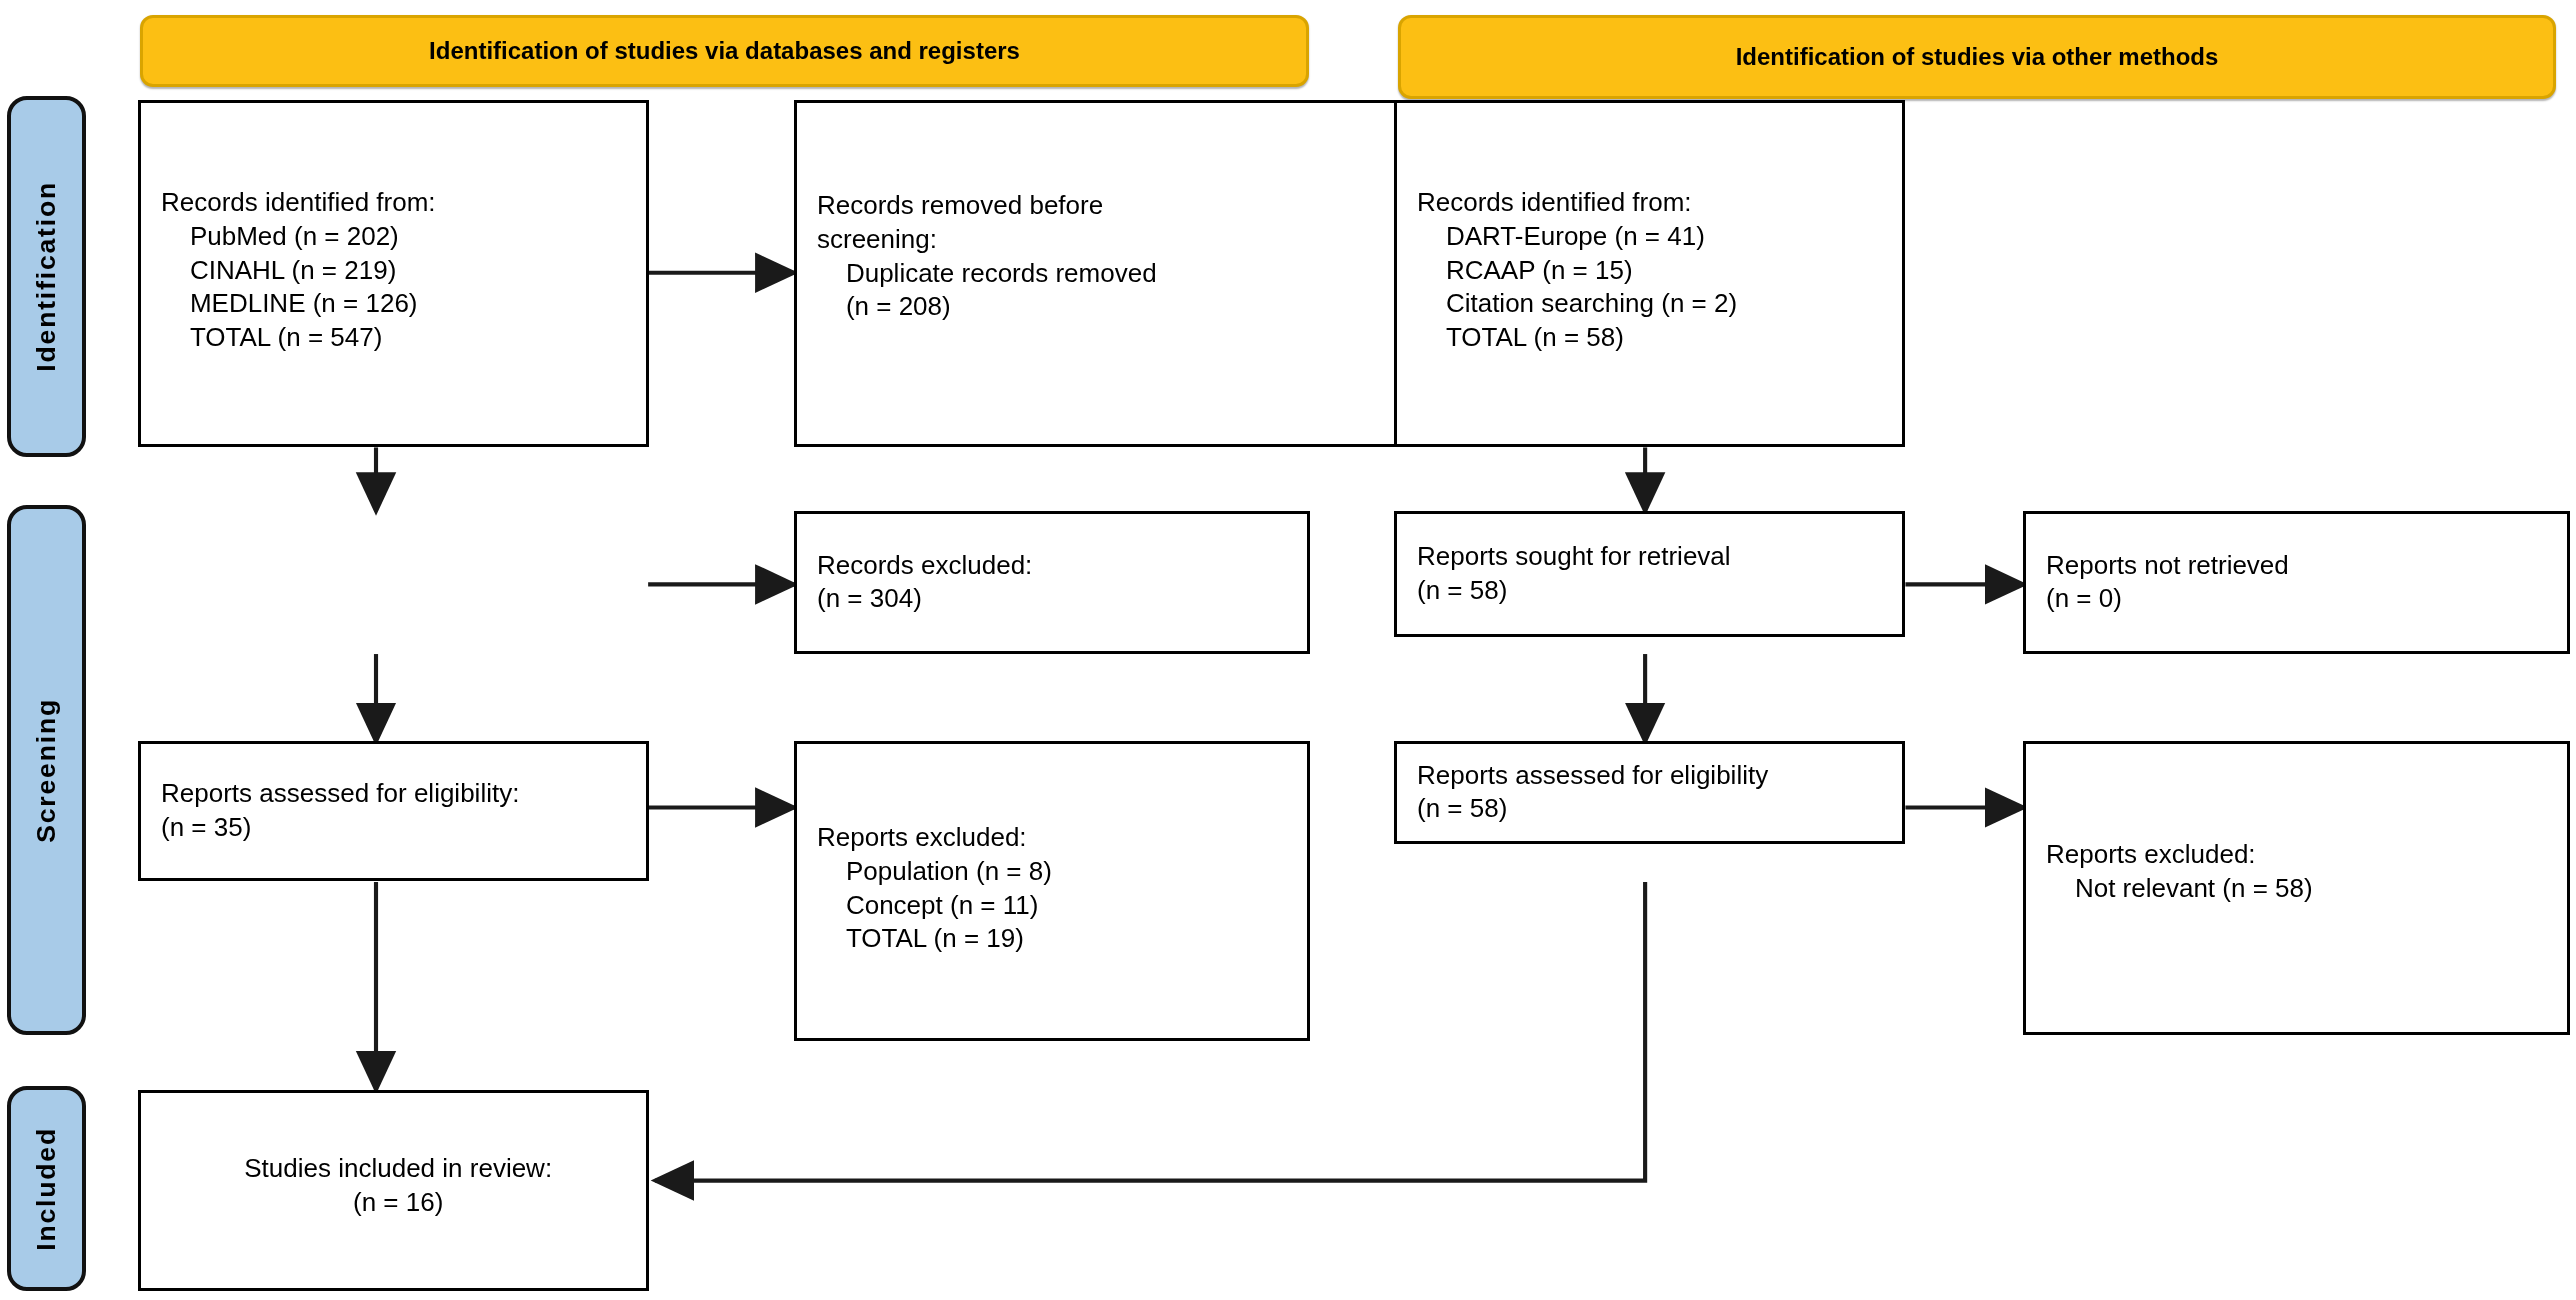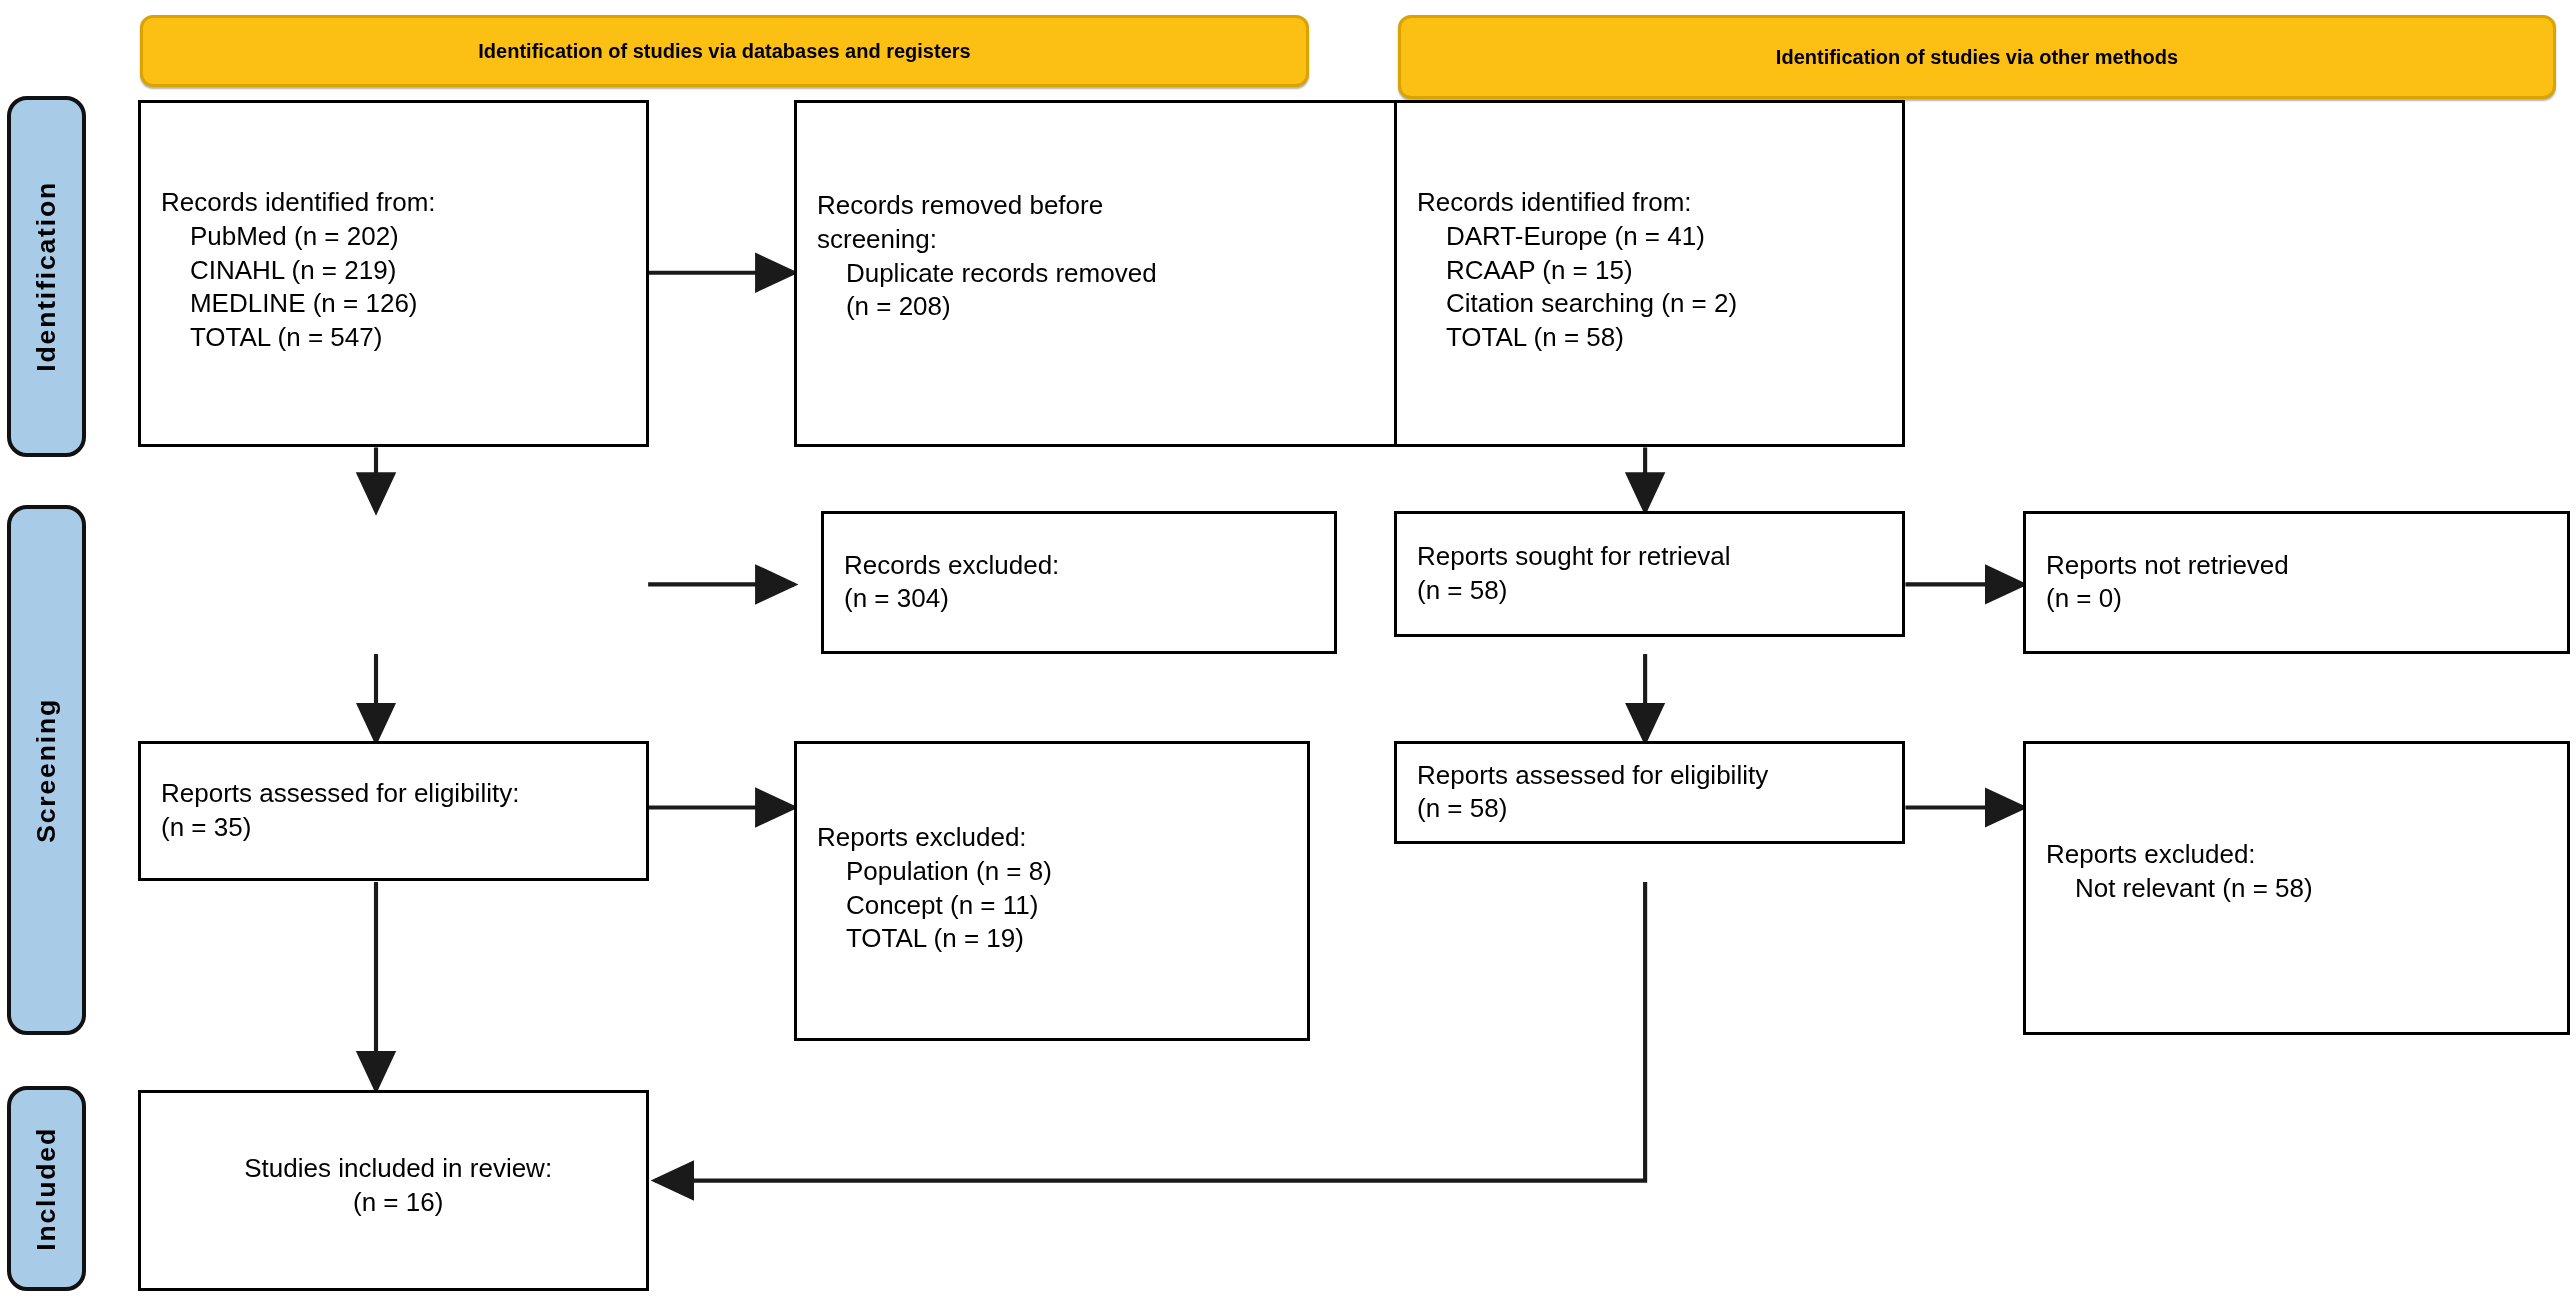--- a/index.html
+++ b/index.html
@@ -43,21 +43,21 @@
     position: absolute;
     background: #fcbf13;
     border: 3px solid #d9a400;
     border-radius: 13px;
     box-sizing: border-box;
     display: flex;
     align-items: center;
     justify-content: center;
     color: #000000;
     font-weight: bold;
-    font-size: 20px;
+    font-size: 24px;
     box-shadow: 0 1.8px 1.8px rgba(0,0,0,0.30);
   }
 
   
   .flow-box {
     position: absolute;
     background: #ffffff;
     border: 3.5px solid #000000;
     box-sizing: border-box;
     padding: 0;
@@ -164,21 +164,21 @@
 
   <div class="flow-box" style="left:1394px; top:100px; width:511px; height:347px;">
     <div class="box-text" style="top:83px;">Records identified from:
     DART-Europe (n = 41)
     RCAAP (n = 15)
     Citation searching (n = 2)
     TOTAL (n = 58)</div>
   </div>
 
 
-  <div class="flow-box v-center" style="left:794px; top:511px; width:516px; height:143px;margin-left:27px;">
+  <div class="flow-box v-center" style="left:794px; top:511px; width:516px; height:143px;">
     <div class="box-text">Records excluded:
 (n = 304)</div>
   </div>
 
   <div class="flow-box v-center" style="left:1394px; top:511px; width:511px; height:126px;">
     <div class="box-text">Reports sought for retrieval
 (n = 58)</div>
   </div>
 
   <div class="flow-box v-center" style="left:2023px; top:511px; width:547px; height:143px;">

